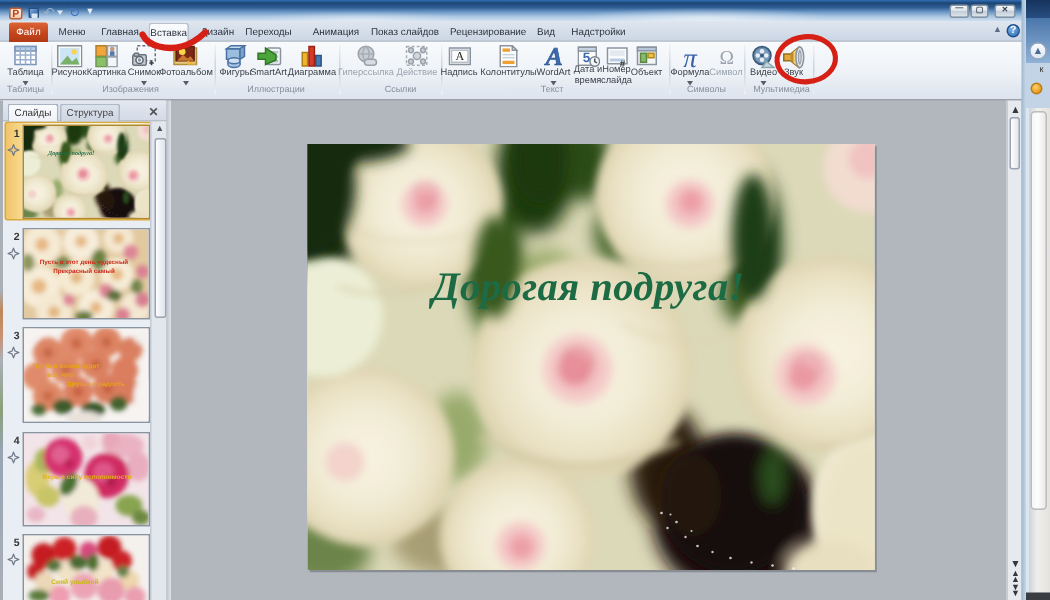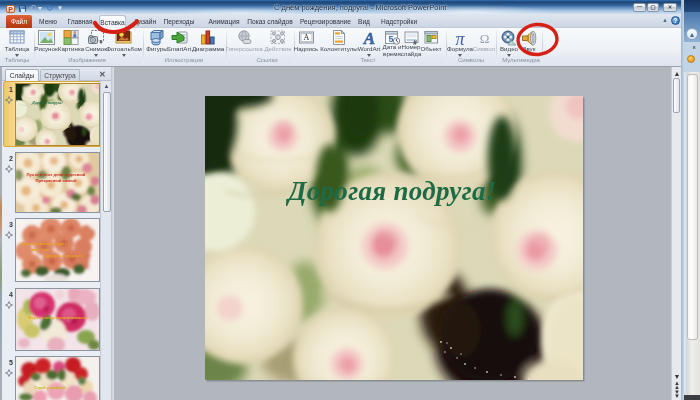--- a/index.html
+++ b/index.html
@@ -190,21 +190,20 @@
   <div class="track abs"></div>
     <div class="thumbw abs"></div>
   <div class="sbtn abs">▲</div>
     <div class="kmark abs">к</div>
     <div class="oicon abs"></div>
   <div class="btm abs"></div>
 </div>
 <div id="ppt" class="abs">
   <div class="abs" style="left:0;top:67px;width:2px;height:333px;z-index:5;background:linear-gradient(#a9afb7 0%,#a9afb7 38%,#c08858 42%,#c89070 47%,#a9afb7 52%,#8aa078 62%,#96a4b4 70%,#a9afb7 100%);"></div>
   <div id="titlebg" class="abs"></div>
-  <div id="titletext" class="abs">С днём рождения, подруга!  -  Microsoft PowerPoint</div>
   <div id="pico" class="abs">P</div>
   <div id="fico" class="abs"></div>
   <div id="undoico" class="abs">↶</div>
   <div id="qdd1" class="abs"></div>
   <div id="redoico" class="abs">↻</div>
   <div id="qdd2" class="abs">▼</div>
   <div id="wmin" class="wbtn abs">
       <span>—</span>
     </div>
   <div id="wmax" class="wbtn abs">

